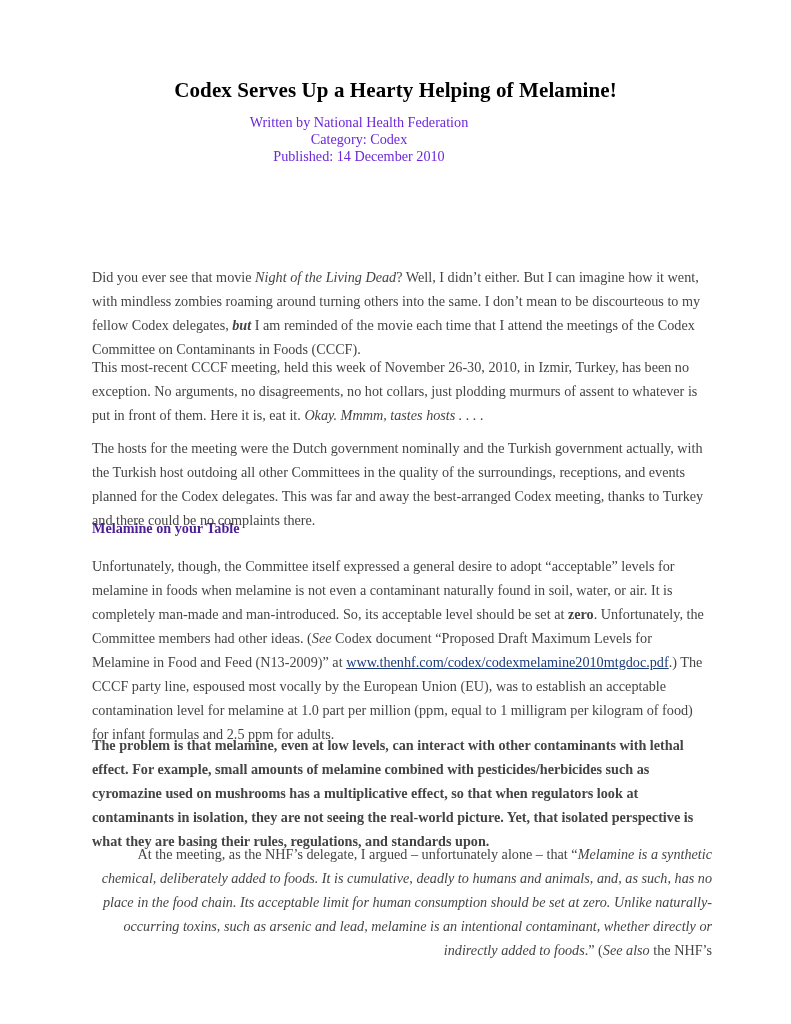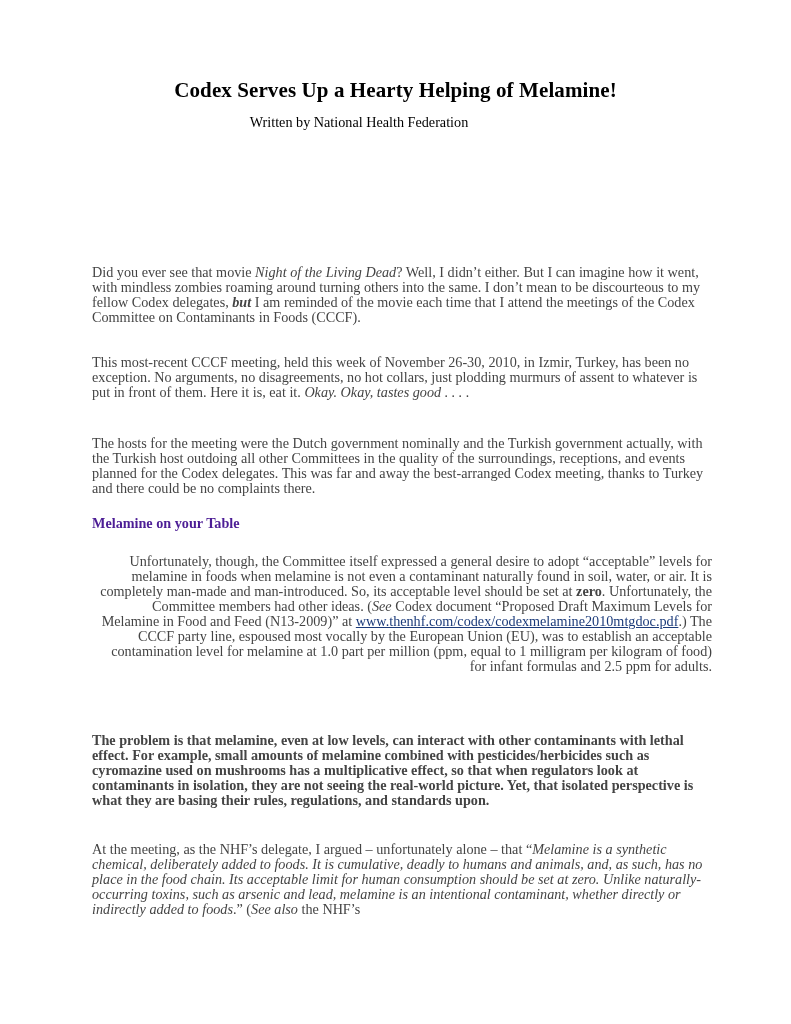--- a/index.html
+++ b/index.html
@@ -2,66 +2,68 @@
 <html><head>
 <meta charset="utf-8">
 <style>
   html, body { margin: 0; padding: 0; background: #ffffff; }
   body { width: 791px; height: 1024px; position: relative; overflow: hidden;
          font-family: "Liberation Serif", "DejaVu Serif", serif; color: #3c3c3c; }
   .page { position: absolute; left: 0; top: 0; width: 791px; height: 1024px; }
   .title { position: absolute; top: 78px; left: 0; width: 791px; text-align: center;
            font-weight: bold; font-size: 21px; color: #000; letter-spacing: 0.1px; }
   .meta { position: absolute; top: 114px; left: 0; width: 638px; text-align: center;
-          font-size: 14.2px; line-height: 17px; color: #000000; padding-left: 80px; box-sizing: border-box; }
-  .body { position: absolute; left: 92px; width: 620px; font-size: 14.2px; line-height: 15px; color: #444; }
+          font-size: 14.2px; line-height: 17px; color: #6d28d9; padding-left: 80px; box-sizing: border-box; }
+  .body { position: absolute; left: 92px; width: 620px; font-size: 14.2px; line-height: 24px; color: #444; }
   .p { margin: 0; }
   .heading { font-weight: bold; color: #4c1d95; }
   i, em { font-style: italic; }
   a { color: #1a3a7a; text-decoration: underline; }
 </style>
 </head>
 <body>
 
 <div class="page">
   <div class="title">Codex Serves Up a Hearty Helping of Melamine!</div>
   <div class="meta">
     <div>Written by National Health Federation</div>
+    <div>Category: Codex</div>
+    <div>Published: 14 December 2010</div>
   </div>
 
   <div class="body" style="top:265px;">
     <p class="p">
       <span>Did you ever see that movie </span><i>Night of the Living Dead</i><span>?  Well, I didn’t either.  But I can imagine how it went, with mindless zombies roaming around turning others into the same.  I don’t mean to be discourteous to my fellow Codex delegates, </span><b><i>but</i></b><span> I am reminded of the movie each time that I attend the meetings of the Codex Committee on Contaminants in Foods (CCCF).</span>
     </p>
   </div>
 
   <div class="body" style="top:355px;">
     <p class="p">
-      <span>This most-recent CCCF meeting, held this week of November 26-30, 2010, in Izmir, Turkey, has been no exception.  No arguments, no disagreements, no hot collars, just plodding murmurs of assent to whatever is put in front of them.  Here it is, eat it.  </span><i>Okay.  Okay, tastes good . . . .</i>
+      <span>This most-recent CCCF meeting, held this week of November 26-30, 2010, in Izmir, Turkey, has been no exception.  No arguments, no disagreements, no hot collars, just plodding murmurs of assent to whatever is put in front of them.  Here it is, eat it.  </span><i>Okay.  Mmmm, tastes hosts . . . .</i>
     </p>
   </div>
 
   <div class="body" style="top:436px;">
     <p class="p">
       <span>The hosts for the meeting were the Dutch government nominally and the Turkish government actually, with the Turkish host outdoing all other Committees in the quality of the surroundings, receptions, and events planned for the Codex delegates.  This was far and away the best-arranged Codex meeting, thanks to Turkey and there could be no complaints there.</span>
     </p>
   </div>
 
   <div class="body heading" style="top:516px;">Melamine on your Table</div>
 
-  <div class="body" style="top:554px;text-align:right;">
+  <div class="body" style="top:554px;">
     <p class="p">
       <span>Unfortunately, though,  the Committee itself expressed a general desire to adopt “acceptable” levels for melamine in foods when melamine is not even a contaminant naturally found in soil, water, or air.  It is completely man-made and man-introduced.  So, its acceptable level should be set at </span><b>zero</b><span>.  Unfortunately, the Committee members had other ideas.  (</span><i>See</i><span> Codex document “Proposed Draft Maximum Levels for Melamine in Food and Feed (N13-2009)” at </span><a>www.thenhf.com/codex/codexmelamine2010mtgdoc.pdf</a><span>.)   The CCCF party line, espoused most vocally by the European Union (EU), was to establish an acceptable contamination level for melamine at 1.0 part per million (ppm, equal to 1 milligram per kilogram of food) for infant formulas and 2.5 ppm for adults.</span>
     </p>
   </div>
 
   <div class="body" style="top:733px;font-weight:bold;">
     <p class="p">
       <span>The problem is that melamine, even at low levels, can interact with other contaminants with lethal effect.  For example, small amounts of melamine combined with pesticides/herbicides such as cyromazine used on mushrooms has a multiplicative effect, so that when regulators look at contaminants in isolation, they are not seeing the real-world picture.  Yet, that isolated perspective is what they are basing their rules, regulations, and standards upon.</span>
     </p>
   </div>
 
-  <div class="body" style="top:842px;">
+  <div class="body" style="top:842px;text-align:right;">
     <p class="p">
       <span>At the meeting, as the NHF’s delegate, I argued – unfortunately alone – that “</span><i>Melamine is a synthetic chemical, deliberately added to foods.  It is cumulative, deadly to humans and animals, and, as such, has no place in the food chain.  Its acceptable limit for human consumption should be set at zero.  Unlike naturally-occurring toxins, such as arsenic and lead, melamine is an intentional contaminant, whether directly or indirectly added to foods</i><span>.”  (</span><i>See also</i><span> the NHF’s</span>
     </p>
   </div>
 </div>
 
 </body></html>

